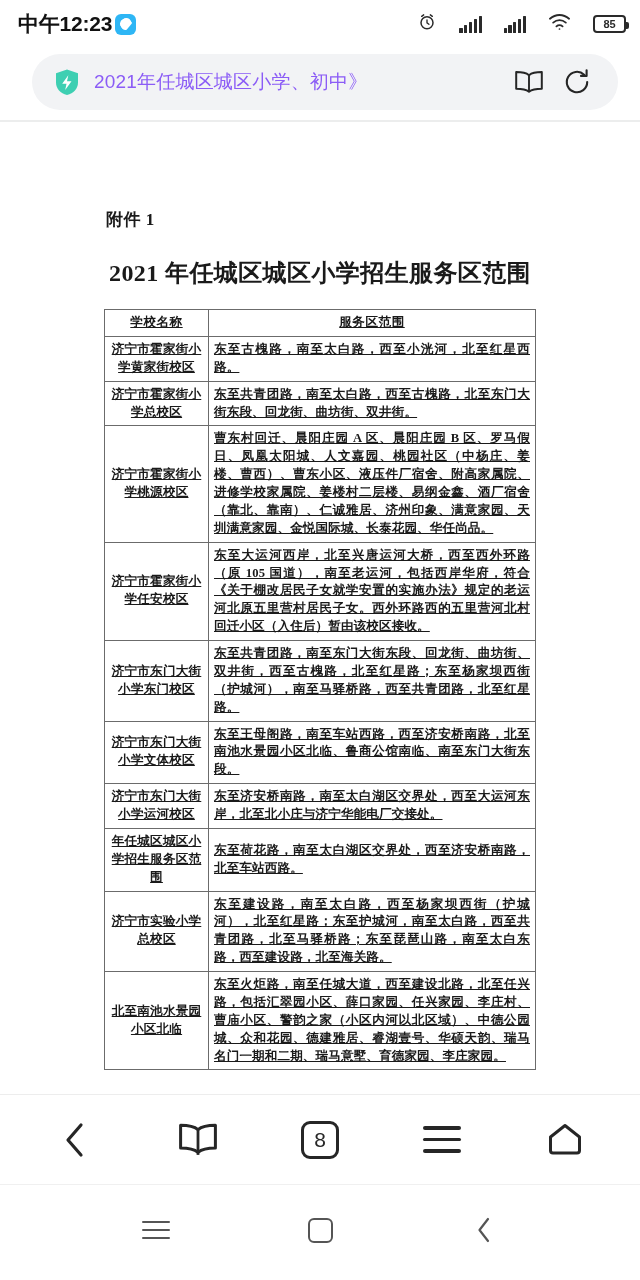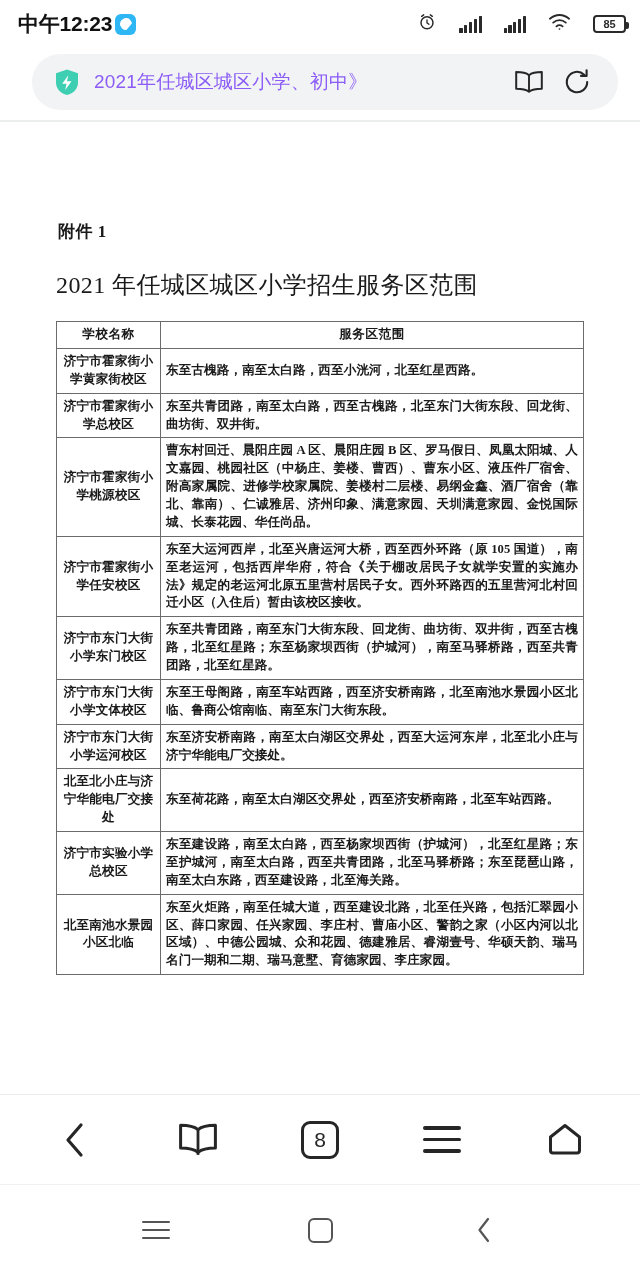--- a/index.html
+++ b/index.html
@@ -159,43 +159,45 @@
     flex: 1 1 auto;
     background: #ffffff;
     overflow: hidden;
     position: relative;
   }
   .doc {
     padding: 86px 0 0 0;
     background: #ffffff;
   }
   .doc-inner {
-    width: 528px;
-    margin: 12px auto;
+    width: 432px;
+    margin: 0 auto;
     font-family: "Liberation Serif", "DejaVu Serif", serif;
     color: #1a1a1a;
   }
   .attach-label {
     font-size: 17px;
     font-weight: bold;
     letter-spacing: 0.5px;
     margin-bottom: 26px;
     padding-left: 2px;
   }
   .doc-title {
     font-size: 24px;
-    font-weight: normal;
+    font-weight: bold;
+    text-align: center;
     margin-bottom: 20px;
     letter-spacing: 0.4px;
   }
 
   table.zone-table {
     border-collapse: collapse;
     width: 100%;
     table-layout: fixed;
+    text-decoration: underline;
   }
   table.zone-table td, table.zone-table th {
     border: 1.3px solid #6b6b6b;
     padding: 4px 5px;
     vertical-align: middle;
     font-size: 12.6px;
     line-height: 1.42;
     color: #1a1a1a;
   }
   .col-school { width: 104px; }
@@ -423,21 +425,21 @@
             </tr>
             <tr>
               <td class="school">济宁市东门大街小学文体校区</td>
               <td class="zone">东至王母阁路，南至车站西路，西至济安桥南路，北至南池水景园小区北临、鲁商公馆南临、南至东门大街东段。</td>
             </tr>
             <tr>
               <td class="school">济宁市东门大街小学运河校区</td>
               <td class="zone">东至济安桥南路，南至太白湖区交界处，西至大运河东岸，北至北小庄与济宁华能电厂交接处。</td>
             </tr>
             <tr>
-              <td class="school">北至北小庄与济宁华能电厂交接处</td>
+              <td class="school">年任城区城区小学招生服务区范围</td>
               <td class="zone">东至荷花路，南至太白湖区交界处，西至济安桥南路，北至车站西路。</td>
             </tr>
             <tr>
               <td class="school">济宁市实验小学总校区</td>
               <td class="zone">东至建设路，南至太白路，西至杨家坝西街（护城河），北至红星路；东至护城河，南至太白路，西至共青团路，北至马驿桥路；东至琵琶山路，南至太白东路，西至建设路，北至海关路。</td>
             </tr>
             <tr>
               <td class="school">北至南池水景园小区北临</td>
               <td class="zone">东至火炬路，南至任城大道，西至建设北路，北至任兴路，包括汇翠园小区、薛口家园、任兴家园、李庄村、曹庙小区、警韵之家（小区内河以北区域）、中德公园城、众和花园、德建雅居、睿湖壹号、华硕天韵、瑞马名门一期和二期、瑞马意墅、育德家园、李庄家园。</td>
             </tr>

